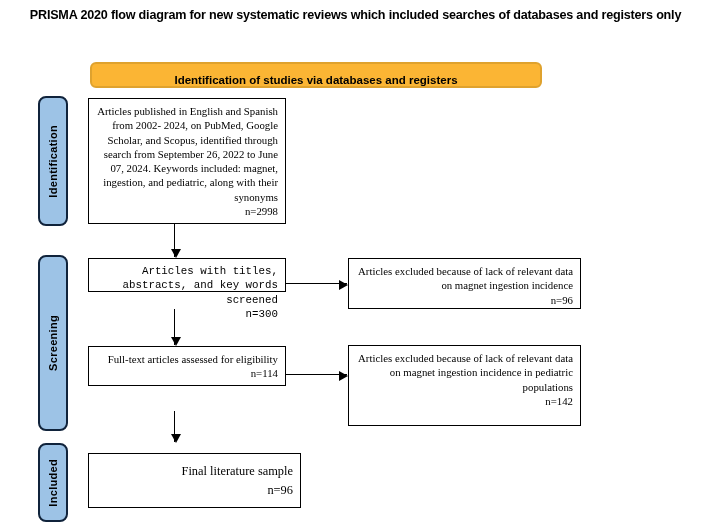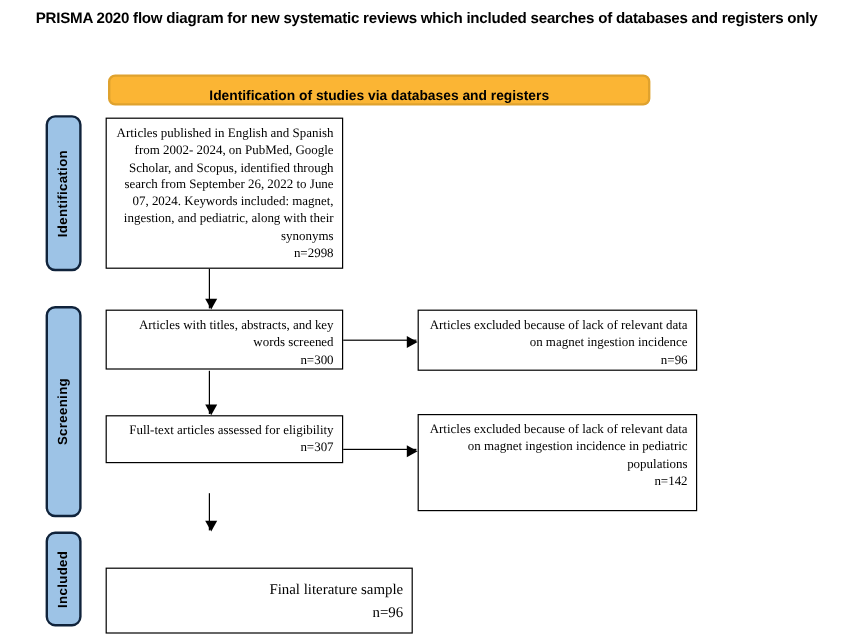--- a/index.html
+++ b/index.html
@@ -96,41 +96,41 @@
   </div>
   <div class="stage" style="top:443px;height:79px;">
     <span>Included</span>
   </div>
 
   <div class="fbox" style="left:88px;top:98px;width:198px;height:126px;">
     <span>Articles published in English and Spanish from 2002- 2024, on PubMed, Google Scholar, and Scopus, identified through search from September 26, 2022 to June 07, 2024. Keywords included: magnet, ingestion, and pediatric, along with their synonyms</span>
     <span class="bcount">n=2998</span>
   </div>
 
-  <div class="fbox" style="left:88px;top:258px;width:198px;height:50px;">
+  <div class="fbox" style="left:88px;top:258px;width:198px;height:34px;font-family:Liberation Mono, monospace;">
     <span>Articles with titles, abstracts, and key words screened</span>
     <span class="bcount">n=300</span>
   </div>
 
   <div class="fbox" style="left:348px;top:258px;width:233px;height:51px;">
     <span>Articles excluded because of lack of relevant data on magnet ingestion incidence</span>
     <span class="bcount">n=96</span>
   </div>
 
   <div class="fbox" style="left:88px;top:346px;width:198px;height:40px;">
     <span>Full-text articles assessed for eligibility</span>
-    <span class="bcount">n=307</span>
+    <span class="bcount">n=114</span>
   </div>
 
   <div class="fbox" style="left:348px;top:345px;width:233px;height:81px;">
     <span>Articles excluded because of lack of relevant data on magnet ingestion incidence in pediatric populations</span>
     <span class="bcount">n=142</span>
   </div>
 
-  <div class="fbox finalbox" style="left:88px;top:453px;width:256px;height:55px;margin-top:20px;">
+  <div class="fbox finalbox" style="left:88px;top:453px;width:213px;height:55px;">
     <span>Final literature sample</span>
     <span class="bcount">n=96</span>
   </div>
 
   <div class="arrow-v" style="left:174px;top:224px;height:33px;">
     <div class="ah"></div>
   </div>
   <div class="arrow-v" style="left:174px;top:309px;height:36px;">
     <div class="ah"></div>
   </div>

